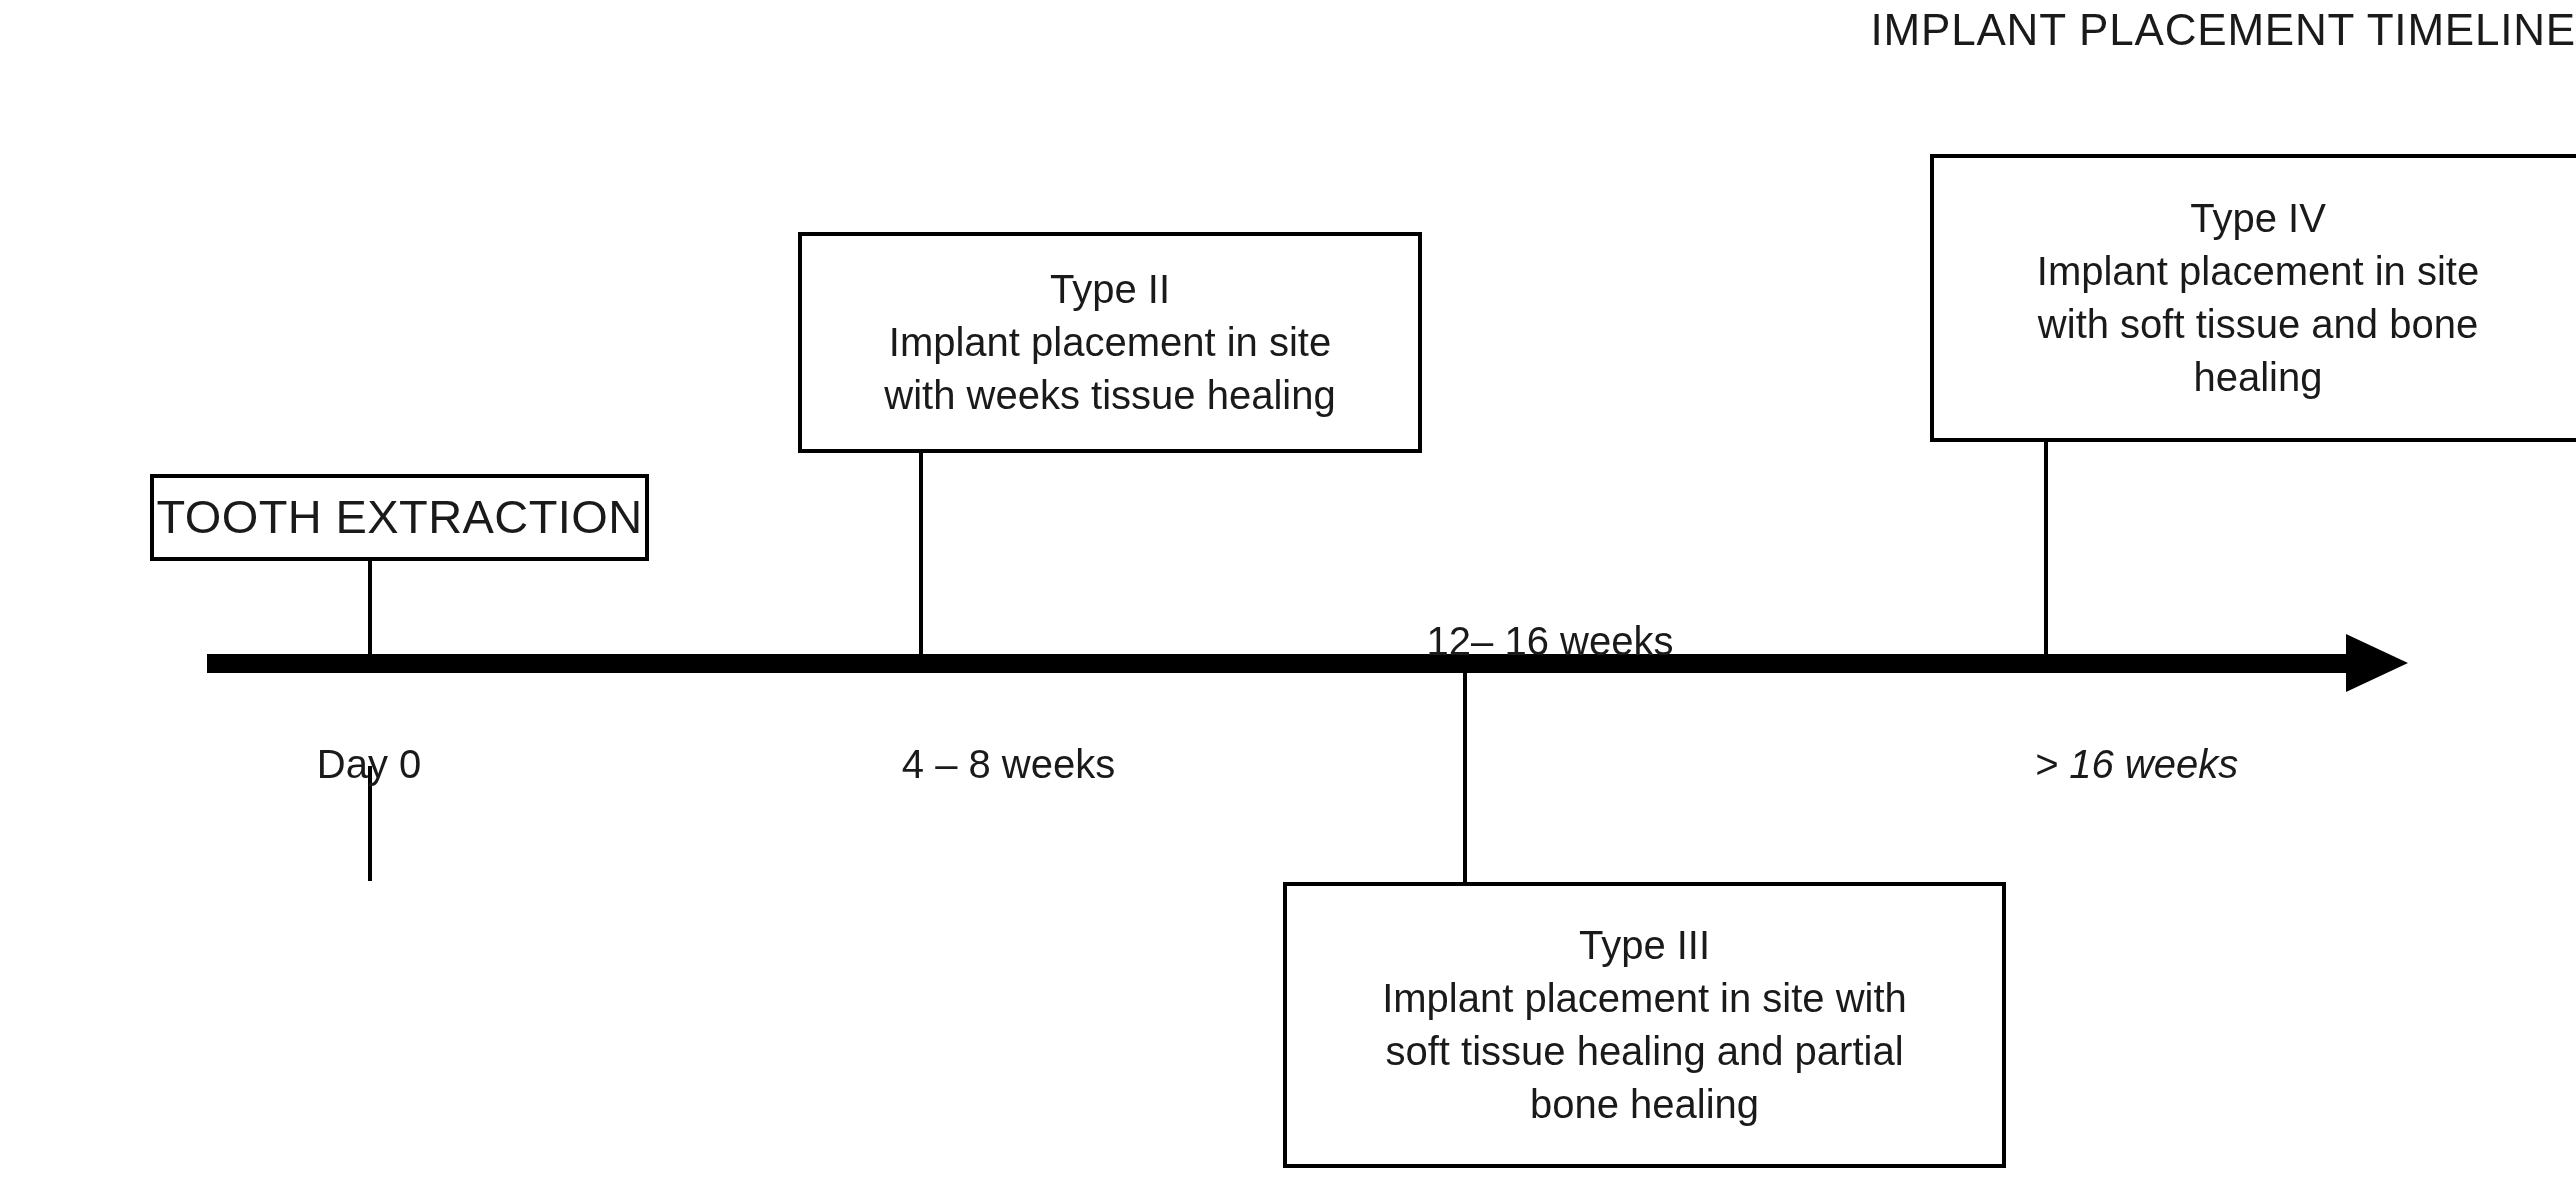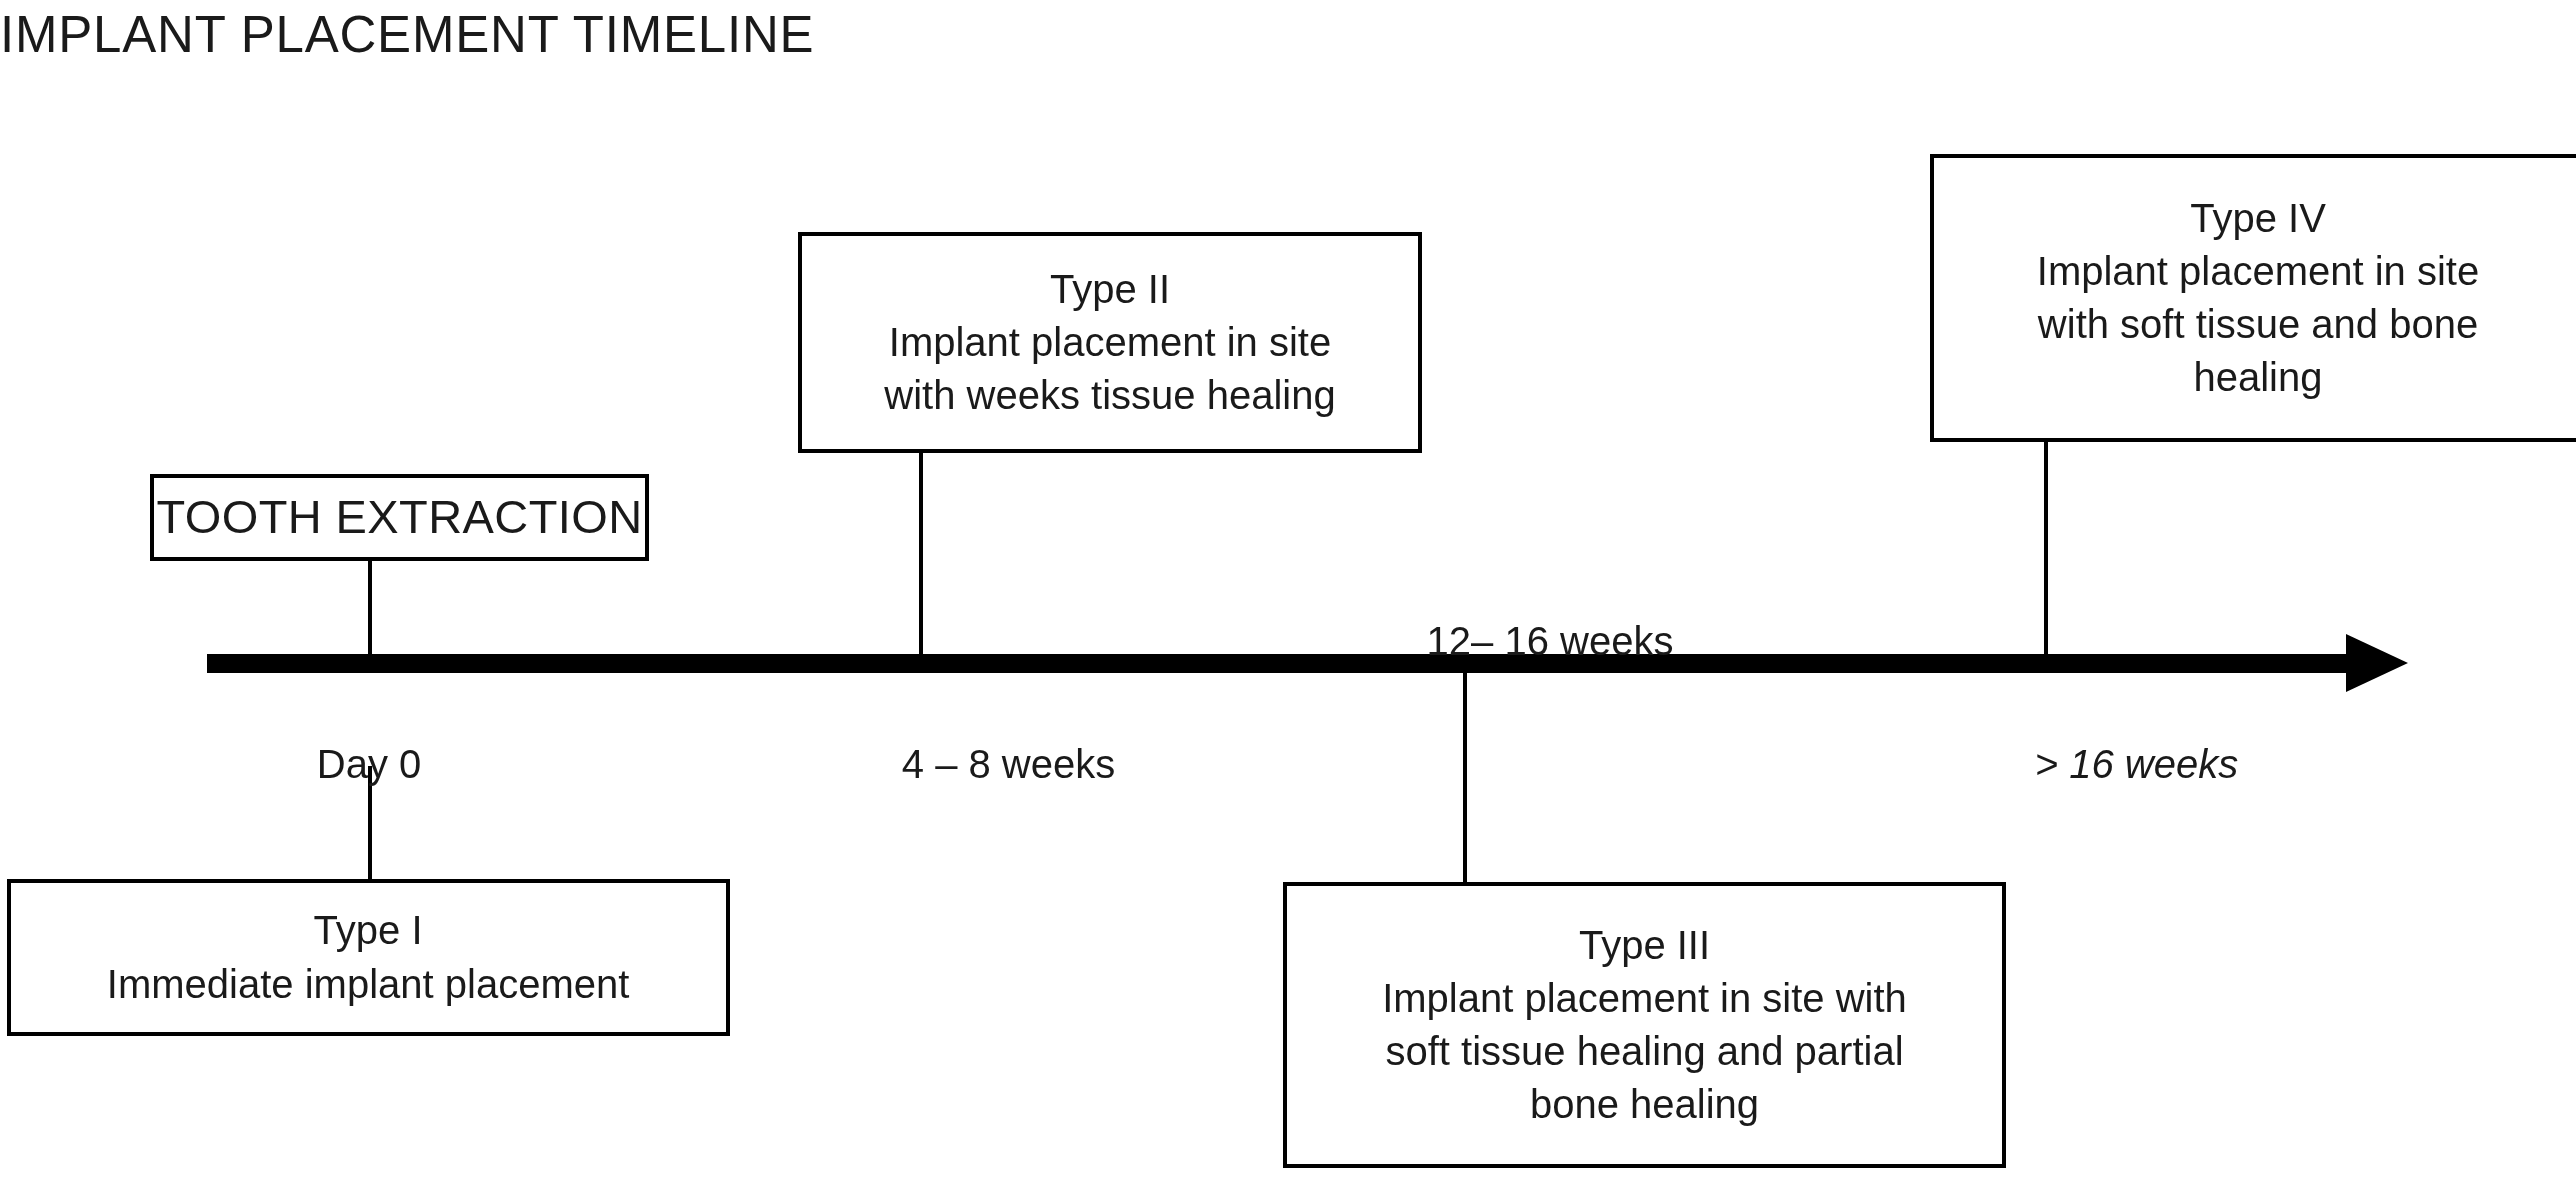--- a/index.html
+++ b/index.html
@@ -14,22 +14,22 @@
     background: #ffffff;
     overflow: hidden;
     font-family: "Liberation Sans", sans-serif;
     color: #000000;
   }
   .title {
     position: absolute;
     left: 0;
     top: 4.9px;
     width: 2576px;
-    text-align: left;
-    font-size: 51px;
+    text-align: right;
+    font-size: 44px;
     letter-spacing: 0.8px;
     font-weight: 400;
     color: #1a1a1a;
     white-space: nowrap;
   }
   
   .axis-bar {
     position: absolute;
     left: 207px;
     top: 654px;
@@ -130,24 +130,20 @@
     <span class="line">with weeks tissue healing</span>
   </div>
 
   <div class="box" id="box-type4">
     <span class="line">Type IV</span>
     <span class="line">Implant placement in site</span>
     <span class="line">with soft tissue and bone</span>
     <span class="line">healing</span>
   </div>
 
-  <div class="box" id="box-type1">
-    <span class="line">Type I</span>
-    <span class="line">Immediate implant placement</span>
-  </div>
 
   <div class="box" id="box-type3">
     <span class="line">Type III</span>
     <span class="line">Implant placement in site with</span>
     <span class="line">soft tissue healing and partial</span>
     <span class="line">bone healing</span>
   </div>
 
 </div>
 

